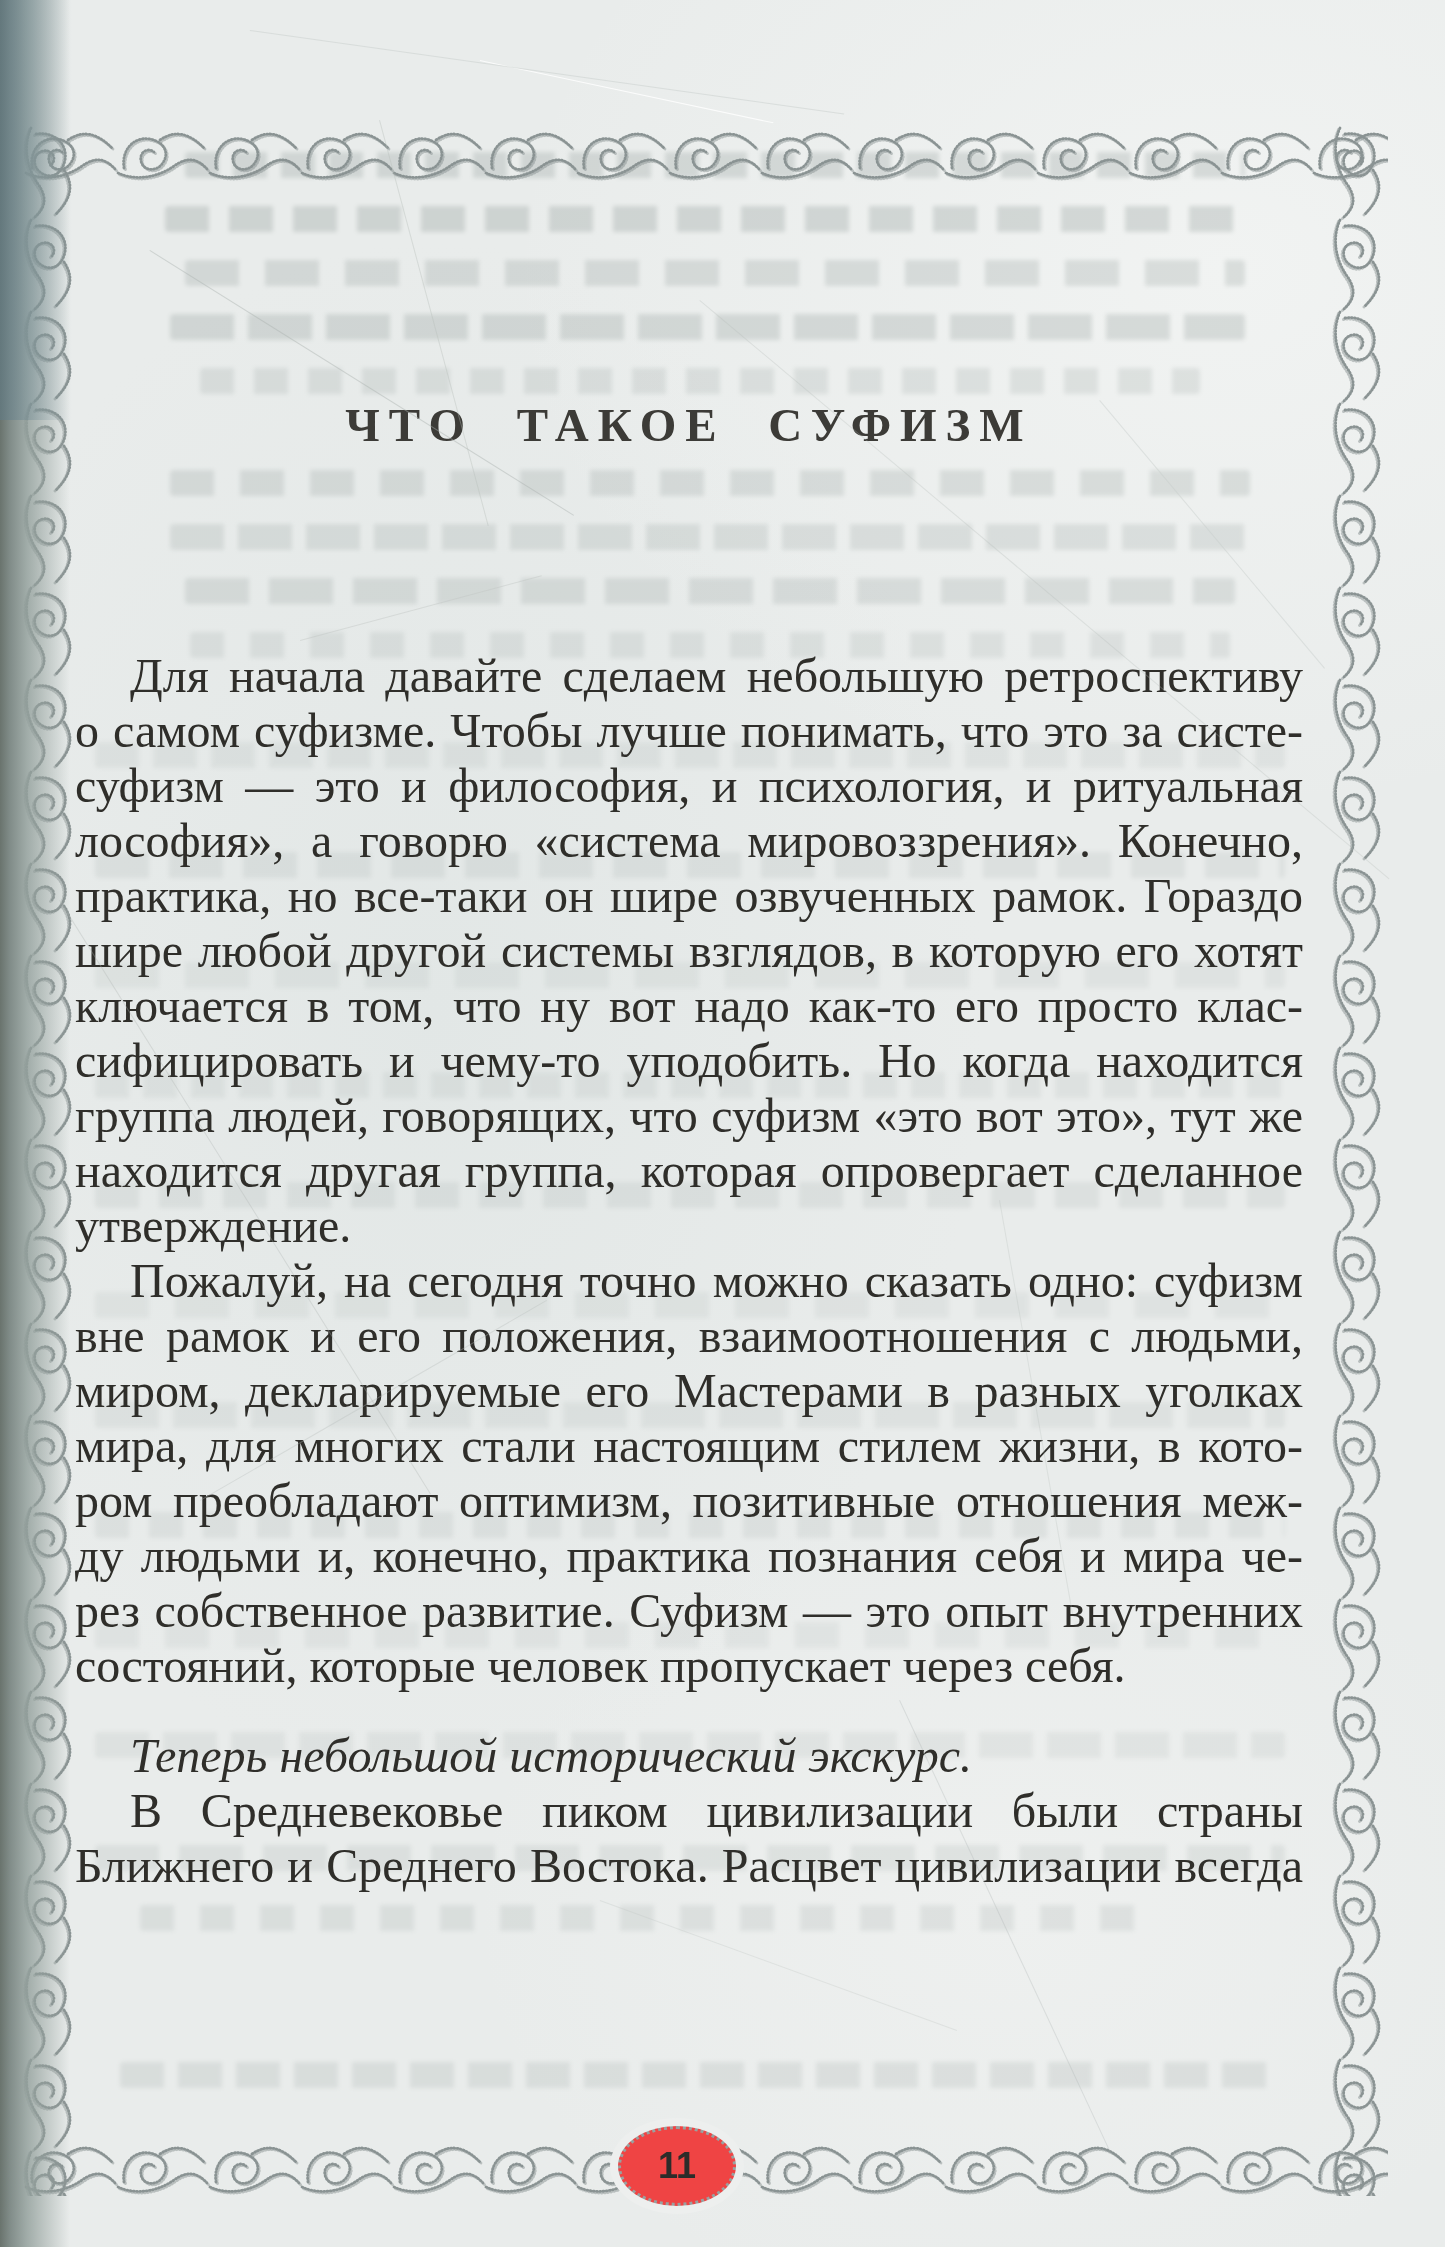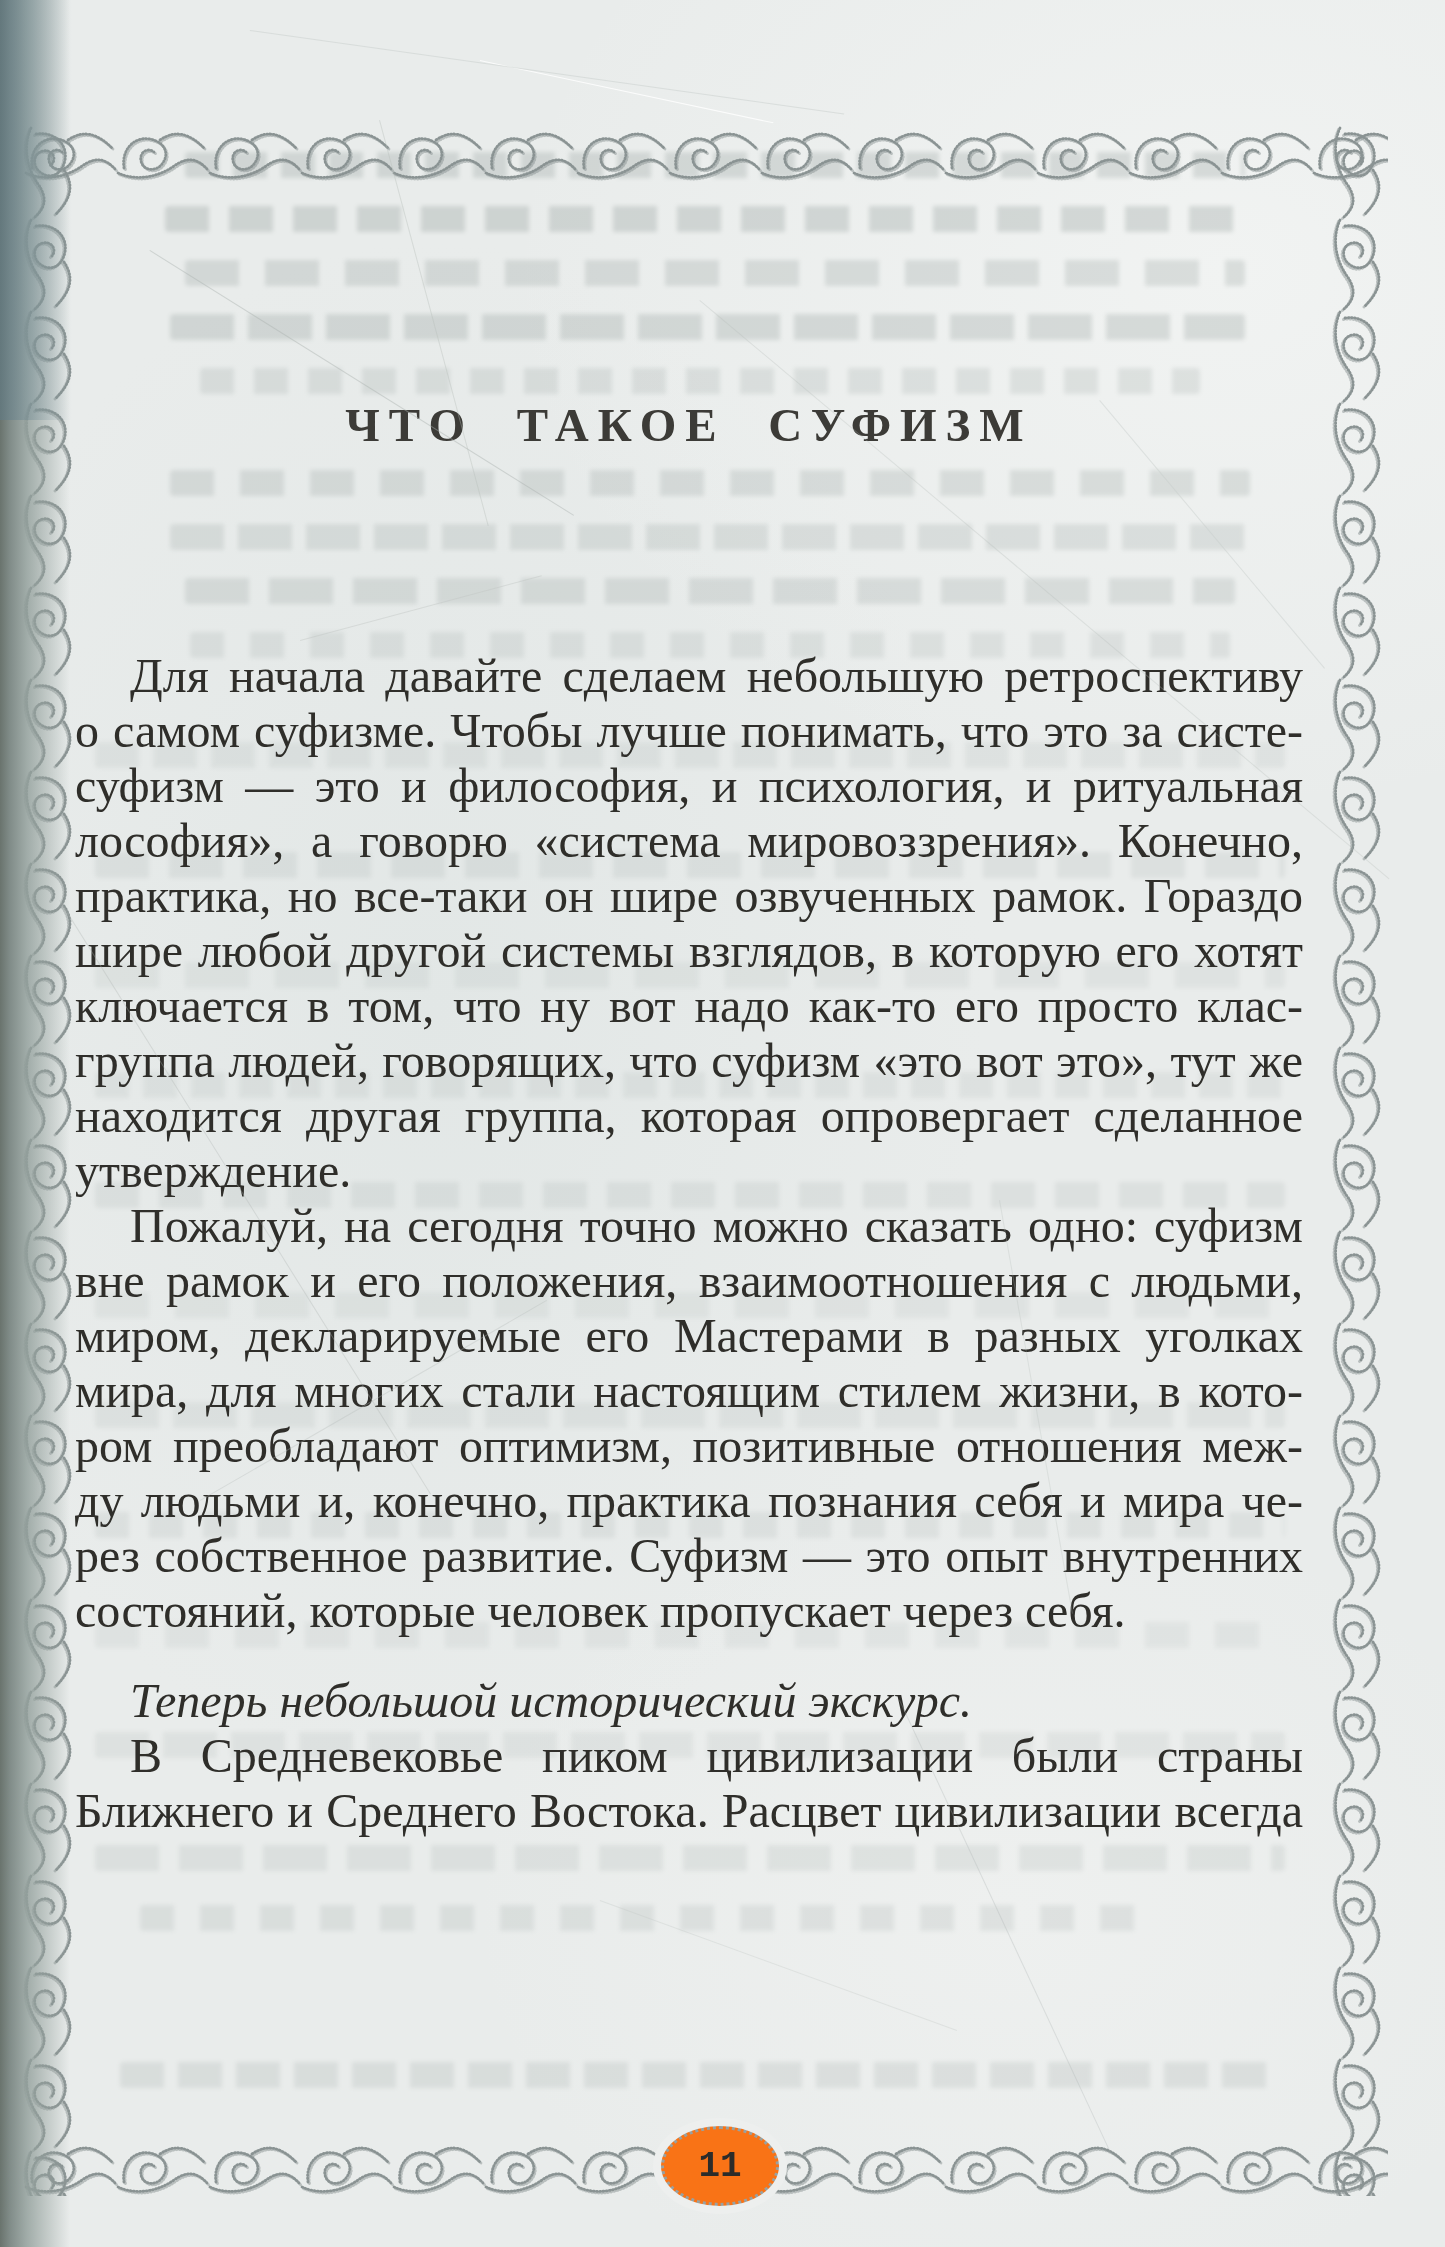--- a/index.html
+++ b/index.html
@@ -29,25 +29,25 @@
     text-align:center;font-size:47px;font-weight:700;letter-spacing:9px;word-spacing:22px;
     line-height:58px;color:#3c3b37;margin:0 0 194px 0;
   }
   .para{margin:0;}
   .para.gap-before{margin-top:35px;font-style:italic;}
   .line{font-size:48px;line-height:55px;height:55px;text-align:left;}
   .line.j{text-align:justify;text-align-last:justify;}
   .line.ind{padding-left:55px;}
   
   .page-badge{
-    position:absolute;left:661px;top:2126px;width:112px;height:74px;z-index:4;
-    background:#f97316;border:3px dotted #99a1a0;border-radius:50%;
+    position:absolute;left:618px;top:2126px;width:112px;height:74px;z-index:4;
+    background:#ef4444;border:3px dotted #99a1a0;border-radius:50%;
     box-shadow:0 0 0 8px #edefee;
     display:flex;align-items:center;justify-content:center;
-    font-family:Liberation Mono, monospace;font-weight:700;font-size:36px;color:#2c2c2a;
+    font-family:Liberation Sans, sans-serif;font-weight:700;font-size:36px;color:#2c2c2a;
   }
   
   .edge-shadow{
     position:absolute;left:0;top:0;width:70px;height:100%;z-index:5;pointer-events:none;
     background:linear-gradient(90deg,#535e57 0%,#6e7b77 14%,#93a09c 38%,rgba(233,236,235,0) 100%);
     opacity:.85;
   }
   .edge-tint{
     position:absolute;left:0;top:0;width:90px;height:420px;z-index:5;pointer-events:none;
     background:linear-gradient(90deg,rgba(94,125,140,.5) 0%,rgba(94,125,140,0) 80%);
@@ -172,20 +172,21 @@
     <h1 class="chapter-title">ЧТО ТАКОЕ СУФИЗМ</h1>
     <div id="text-body">
         <div class="para">
           <div class="line j ind">Для начала давайте сделаем небольшую ретроспективу</div>
           <div class="line j">о самом суфизме. Чтобы лучше понимать, что это за систе-</div>
           <div class="line j">суфизм — это и философия, и психология, и ритуальная</div>
           <div class="line j">лософия», а говорю «система мировоззрения». Конечно,</div>
           <div class="line j">практика, но все-таки он шире озвученных рамок. Гораздо</div>
           <div class="line j">шире любой другой системы взглядов, в которую его хотят</div>
           <div class="line j">ключается в том, что ну вот надо как-то его просто клас-</div>
+          <div class="line j">сифицировать и чему-то уподобить. Но когда находится</div>
           <div class="line j">группа людей, говорящих, что суфизм «это вот это», тут же</div>
           <div class="line j">находится другая группа, которая опровергает сделанное</div>
           <div class="line">утверждение.</div>
         </div>
         <div class="para">
           <div class="line j ind">Пожалуй, на сегодня точно можно сказать одно: суфизм</div>
           <div class="line j">вне рамок и его положения, взаимоотношения с людьми,</div>
           <div class="line j">миром, декларируемые его Мастерами в разных уголках</div>
           <div class="line j">мира, для многих стали настоящим стилем жизни, в кото-</div>
           <div class="line j">ром преобладают оптимизм, позитивные отношения меж-</div>

